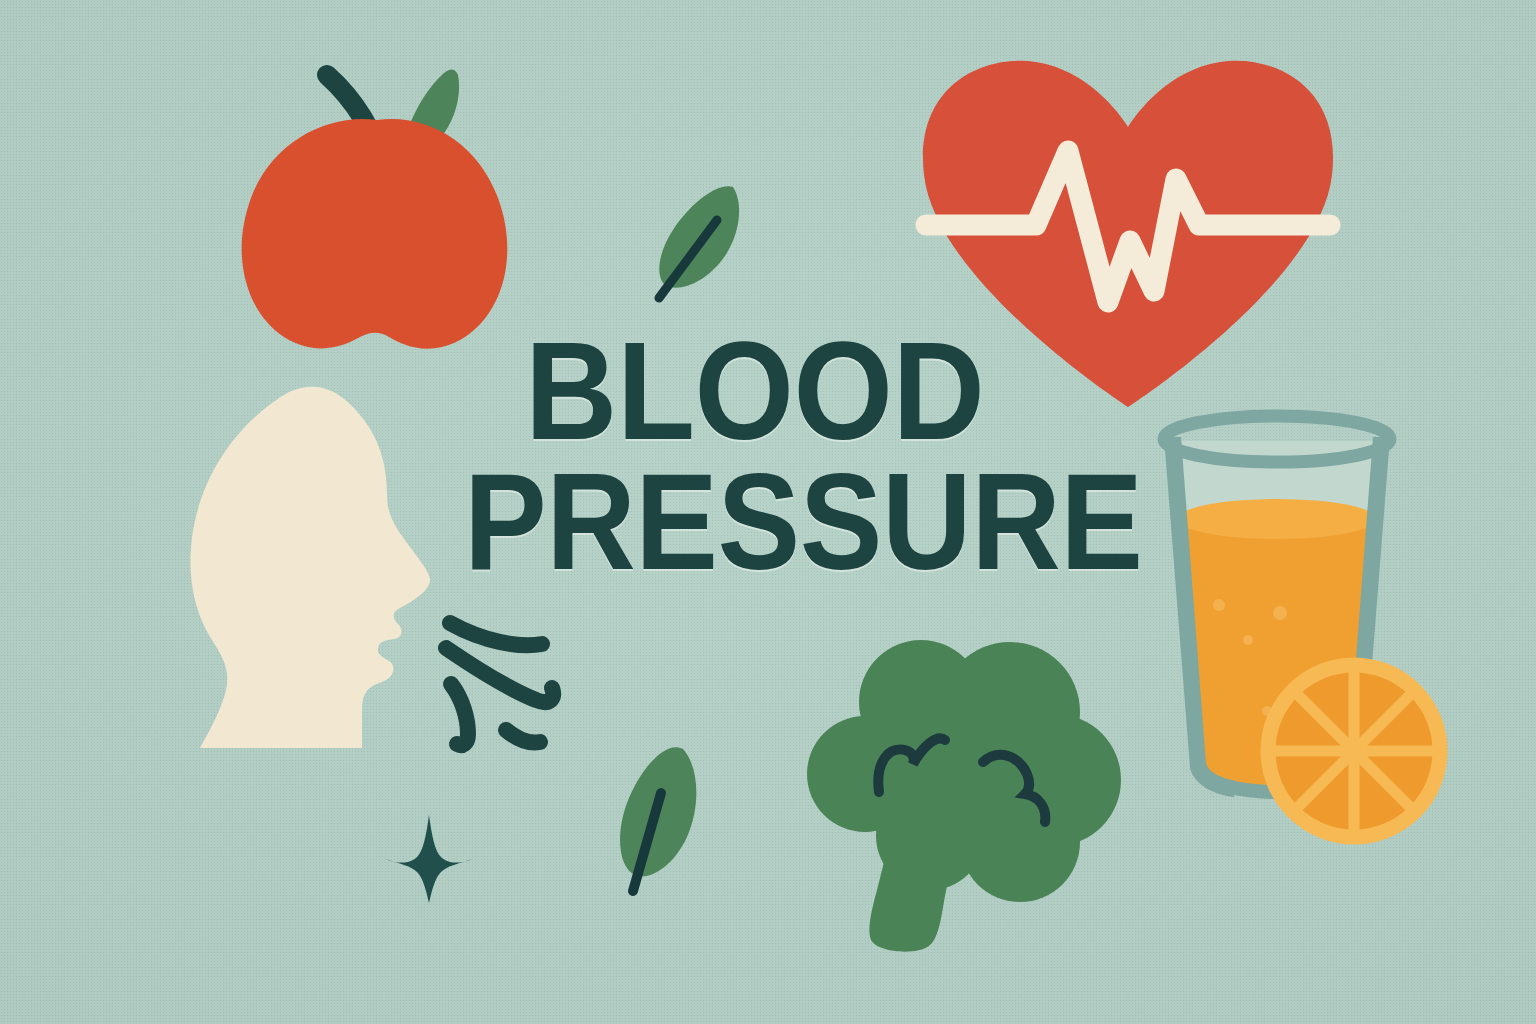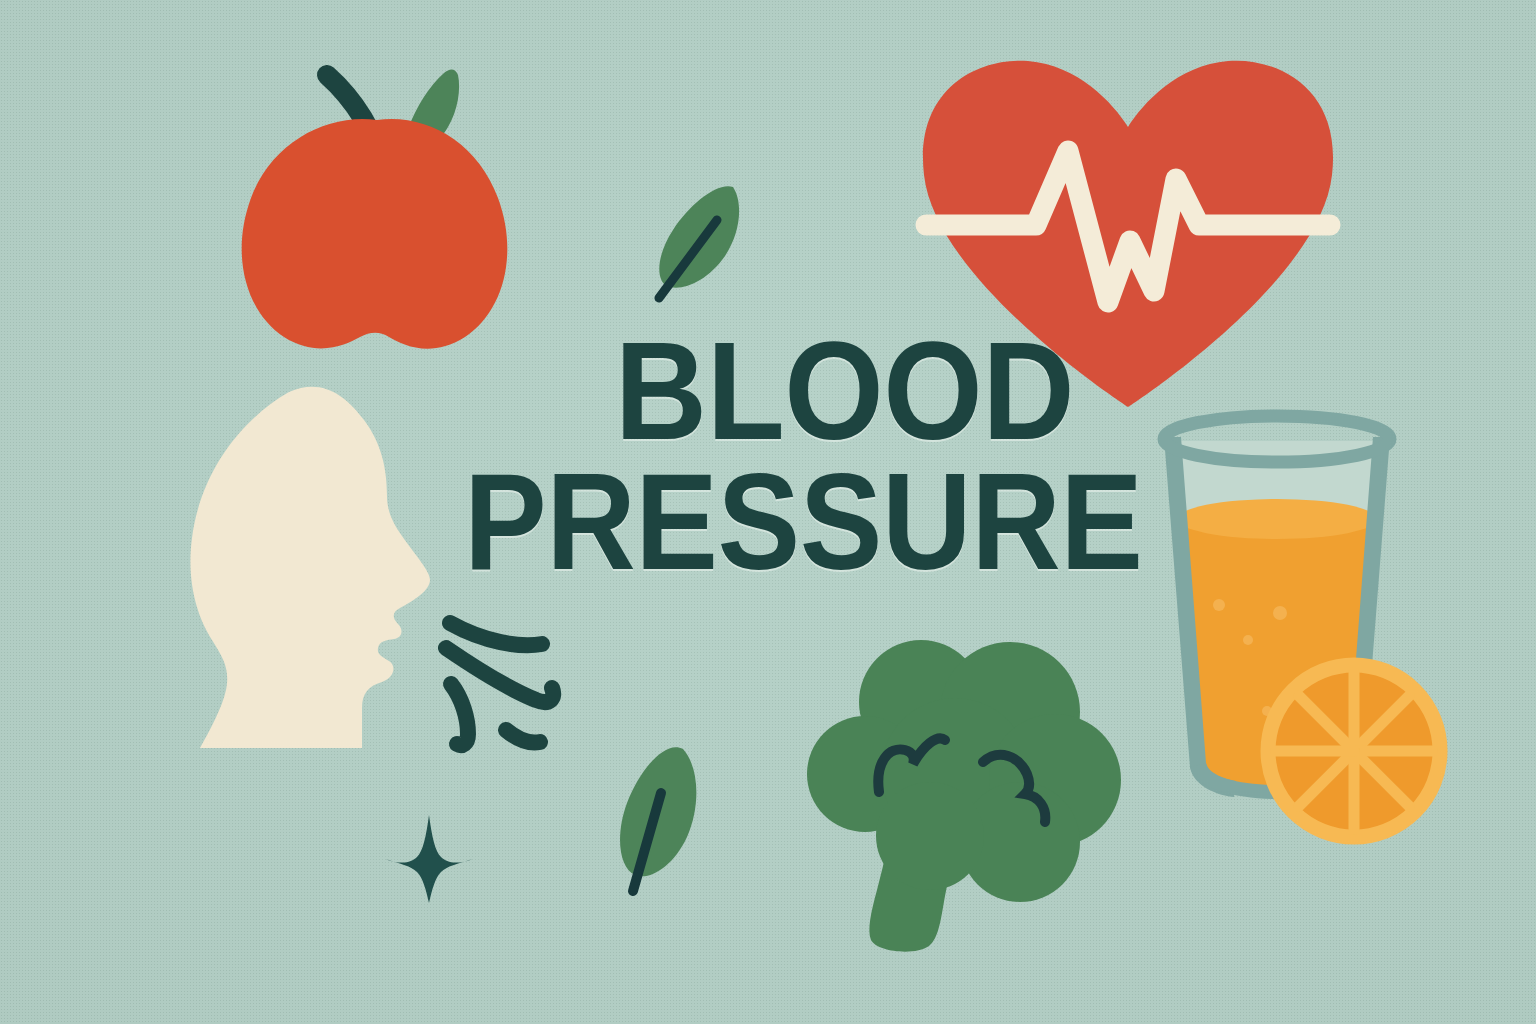--- a/index.html
+++ b/index.html
@@ -8,21 +8,20 @@
     padding: 0;
     background: #2a2a2a;
   }
   #poster {
     position: relative;
     width: 1536px;
     height: 1024px;
     overflow: hidden;
     background-color: #b3d0c6;
     font-family: "Liberation Sans", sans-serif;
-    text-align: right;
   }
   
   #grain {
     position: absolute;
     inset: 0;
     pointer-events: none;
     opacity: .30;
     mix-blend-mode: multiply;
     background-image:
       radial-gradient(rgba(110,140,128,.55) 0.6px, transparent 0.7px),

